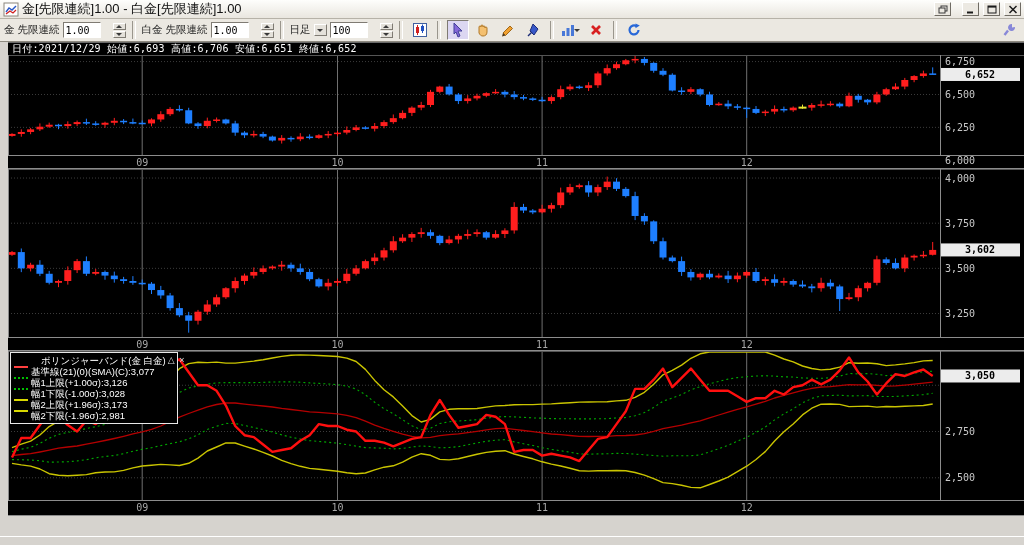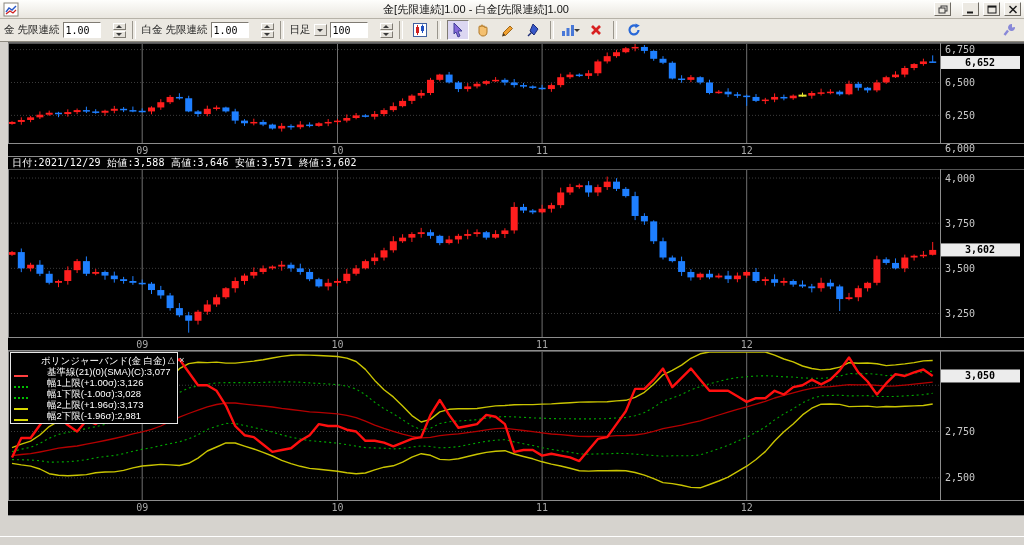--- a/index.html
+++ b/index.html
@@ -2,21 +2,21 @@
 <html><head>
 <meta charset="utf-8">
 <style>
   html,body{margin:0;padding:0;width:1024px;height:545px;overflow:hidden;
     background:#d6d3ce;font-family:"Liberation Sans","DejaVu Sans",sans-serif;}
   .win{width:1024px;height:545px;display:flex;flex-direction:column;}
   
   .titlebar{height:18px;display:flex;align-items:center;gap:3px;padding:0 3px;
     background:linear-gradient(#fefefc,#e9e6df);border-bottom:1px solid #b6b2a8;}
   .appicon{width:16px;height:15px;display:inline-flex;}
-  .tb-title{flex:1;font-size:11px;color:#111;white-space:nowrap;overflow:hidden;text-align:center;}
+  .tb-title{flex:1;font-size:13px;color:#111;white-space:nowrap;overflow:hidden;}
   .wbtn{width:17px;height:14px;background:#ece9e2;border:1px solid;
     border-color:#fff #6f6b63 #6f6b63 #fff;display:inline-flex;align-items:center;
     justify-content:center;padding:0;margin-left:1px;}
   .wbtn svg{display:block}
   .wgap{width:4px}
   
   .toolbar{height:22px;display:flex;align-items:center;gap:3px;padding:0 4px;
     background:#ebe8e1;border-bottom:1px solid #8e8a80;}
   .tlabel{font-size:10.5px;color:#222;white-space:nowrap;}
   .tinput{width:32px;height:14px;font:10px "DejaVu Sans Mono",monospace;
@@ -40,21 +40,21 @@
     font:10px "DejaVu Sans Mono",monospace;display:flex;align-items:center;
     padding-left:4px;white-space:nowrap;letter-spacing:0.2px;}
   .plot{position:relative;}
   .plot svg{display:block;}
   
   .bb-legend{position:absolute;left:2px;top:1px;width:160px;background:#000;
     border:1px solid #e8e8e8;color:#fff;font-size:9.5px;line-height:11px;
     padding:1px 3px 2px 3px;z-index:5;}
   .bb-title{display:flex;justify-content:space-between;align-items:center;white-space:nowrap;margin-left:27px;}
   .bb-btn{color:#dedede;cursor:default;margin-left:2px;font-size:9px;}
-  .bb-row{display:flex;align-items:flex-end;gap:19px;height:11px;white-space:nowrap;}
+  .bb-row{display:flex;align-items:flex-start;gap:3px;height:11px;white-space:nowrap;}
   .bb-swatch{width:14px;height:0;flex:0 0 14px;}
   
   .statusstrip{height:8px;background:#d6d3ce;border-top:1px solid #fff;margin-top:auto;}
 </style>
 </head>
 <body>
 
 <div class="win">
 
   <div class="titlebar">
@@ -196,20 +196,21 @@
       <svg width="16" height="16">
           <path d="M11,2 a3.5,3.5 0 1 0 3,3 l-3,0.5 z" fill="#8888d8"></path>
           <line x1="7" y1="8.5" x2="3.5" y2="13" stroke="#8888d8" stroke-width="2.4"></line>
         </svg>
     </button>
   </div>
 
   <div class="content">
 
     <div class="panel">
+      <div class="infobar">日付:2021/12/29 始値:6,693 高値:6,706 安値:6,651 終値:6,652</div>
       <div class="plot" id="plot-gold">
           <svg width="1016" height="114" viewBox="0 0 1016 114">
             <rect x="0" y="0" width="1016" height="114" fill="#000"></rect>
             <line x1="0" y1="6.578947368421052" x2="932" y2="6.578947368421052" stroke="#3c3c3c" stroke-dasharray="1 2"></line>
             <line x1="0" y1="39.473684210526315" x2="932" y2="39.473684210526315" stroke="#3c3c3c" stroke-dasharray="1 2"></line>
             <line x1="0" y1="72.36842105263158" x2="932" y2="72.36842105263158" stroke="#3c3c3c" stroke-dasharray="1 2"></line>
             <line x1="134.20000000000002" y1="0" x2="134.20000000000002" y2="100" stroke="#707070"></line>
             <line x1="329.5" y1="0" x2="329.5" y2="100" stroke="#707070"></line>
             <line x1="534.1" y1="0" x2="534.1" y2="100" stroke="#707070"></line>
             <line x1="738.7" y1="0" x2="738.7" y2="100" stroke="#707070"></line>
@@ -426,21 +427,20 @@
             <text x="134.20000000000002" y="111" fill="#a8a8a8" text-anchor="middle" style="font:10px &quot;DejaVu Sans Mono&quot;,monospace">09</text>
             <text x="329.5" y="111" fill="#a8a8a8" text-anchor="middle" style="font:10px &quot;DejaVu Sans Mono&quot;,monospace">10</text>
             <text x="534.1" y="111" fill="#a8a8a8" text-anchor="middle" style="font:10px &quot;DejaVu Sans Mono&quot;,monospace">11</text>
             <text x="738.7" y="111" fill="#a8a8a8" text-anchor="middle" style="font:10px &quot;DejaVu Sans Mono&quot;,monospace">12</text>
             <line x1="0" y1="113.5" x2="1016" y2="113.5" stroke="#8c8c8c"></line>
           </svg>
         </div>
     </div>
 
     <div class="panel">
-      <div class="infobar">日付:2021/12/29 始値:3,588 高値:3,646 安値:3,571 終値:3,602</div>
       <div class="plot" id="plot-plat">
           <svg width="1016" height="182" viewBox="0 0 1016 182">
             <rect x="0" y="0" width="1016" height="182" fill="#000"></rect>
             <line x1="0" y1="9.03225806451613" x2="932" y2="9.03225806451613" stroke="#3c3c3c" stroke-dasharray="1 2"></line>
             <line x1="0" y1="54.193548387096776" x2="932" y2="54.193548387096776" stroke="#3c3c3c" stroke-dasharray="1 2"></line>
             <line x1="0" y1="99.35483870967742" x2="932" y2="99.35483870967742" stroke="#3c3c3c" stroke-dasharray="1 2"></line>
             <line x1="0" y1="144.51612903225808" x2="932" y2="144.51612903225808" stroke="#3c3c3c" stroke-dasharray="1 2"></line>
             <line x1="134.20000000000002" y1="0" x2="134.20000000000002" y2="168" stroke="#707070"></line>
             <line x1="329.5" y1="0" x2="329.5" y2="168" stroke="#707070"></line>
             <line x1="534.1" y1="0" x2="534.1" y2="168" stroke="#707070"></line>

